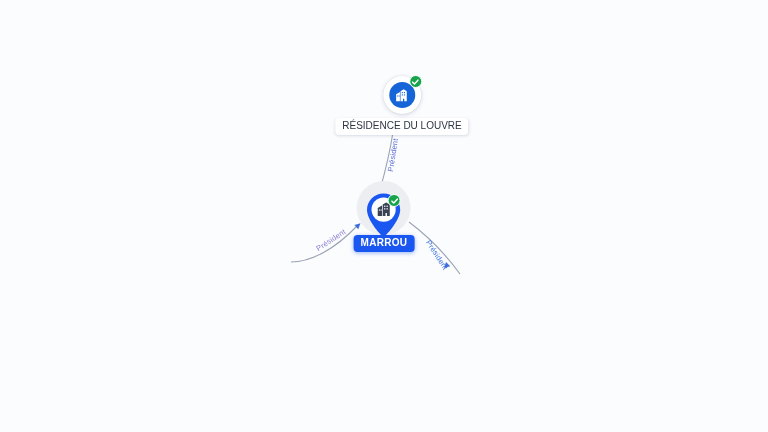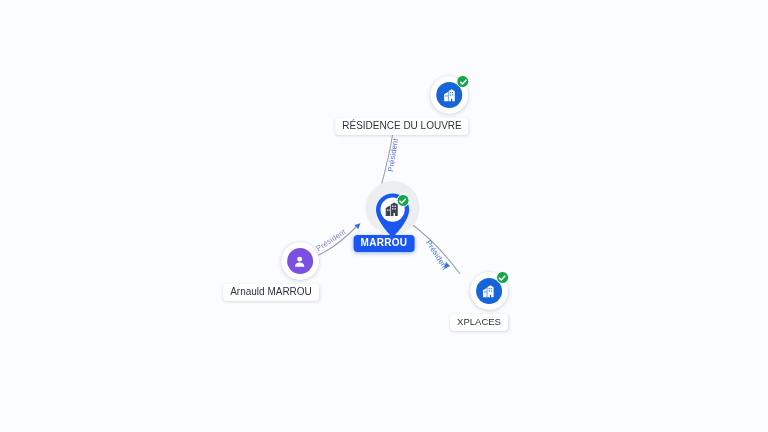--- a/index.html
+++ b/index.html
@@ -18,21 +18,21 @@
   .edge-label{
     position:absolute;
     font-size:7.5px;
     letter-spacing:.2px;
     white-space:nowrap;
     transform-origin:center center;
     pointer-events:none;
   }
 
   
-  .node{position:absolute;display:flex;flex-direction:column;align-items:flex-end;}
+  .node{position:absolute;display:flex;flex-direction:column;align-items:center;}
 
   
   .node-disc{
     position:relative;
     width:38px;height:38px;border-radius:50%;
     background:#ffffff;
     box-shadow:0 1px 4px rgba(30,45,90,.18),0 0 0 .5px rgba(120,135,170,.10);
     display:flex;align-items:center;justify-content:center;
   }
   .disc-inner{
@@ -152,47 +152,15 @@
       </div>
       <div class="badge-check" style="left:26px;top:4px;">
         <svg width="8" height="8" viewBox="0 0 24 24" fill="none" stroke="#ffffff" stroke-width="4.5" stroke-linecap="round" stroke-linejoin="round">
           <path d="M4 12.5 L9.5 18 L20 6.5"></path>
         </svg>
       </div>
     </div>
     <div class="name-chip selected" style="margin-top:-9px;">MARROU</div>
   </div>
 
-  <div class="node" style="left:271px;top:242px;transform:translateX(-50%);">
-    <div class="node-disc">
-      <div class="disc-inner person">
-        <svg width="15" height="15" viewBox="0 0 24 24" fill="#ffffff">
-          <circle cx="12" cy="8.2" r="3.9"></circle>
-          <path d="M12 13.4c-4.1 0-7.4 2.5-7.4 5.6v1.4h14.8v-1.4c0-3.1-3.3-5.6-7.4-5.6z"></path>
-        </svg>
-      </div>
-    </div>
-    <div class="name-chip">Arnauld MARROU</div>
-  </div>
 
-  <div class="node" style="left:479px;top:272px;transform:translateX(-50%);">
-    <div class="node-disc">
-      <div class="disc-inner company">
-        <svg width="15" height="15" viewBox="0 0 24 24" fill="#ffffff">
-          <path d="M3 21V10l6-3.6V21H3zm7 0V5l5-3 5 3v16h-4v-4h-2v4h-4z"></path>
-          <rect x="4.6" y="12" width="1.6" height="1.6" fill="#1565d8"></rect>
-          <rect x="7" y="12" width="1.6" height="1.6" fill="#1565d8"></rect>
-          <rect x="12" y="6.5" width="1.8" height="1.8" fill="#1565d8"></rect>
-          <rect x="15.4" y="6.5" width="1.8" height="1.8" fill="#1565d8"></rect>
-          <rect x="12" y="10.2" width="1.8" height="1.8" fill="#1565d8"></rect>
-          <rect x="15.4" y="10.2" width="1.8" height="1.8" fill="#1565d8"></rect>
-        </svg>
-      </div>
-      <div class="badge-check" style="right:-1px;top:-1px;">
-        <svg width="8" height="8" viewBox="0 0 24 24" fill="none" stroke="#ffffff" stroke-width="4.5" stroke-linecap="round" stroke-linejoin="round">
-          <path d="M4 12.5 L9.5 18 L20 6.5"></path>
-        </svg>
-      </div>
-    </div>
-    <div class="name-chip small">XPLACES</div>
-  </div>
 
 </div>
 
 </body></html>

